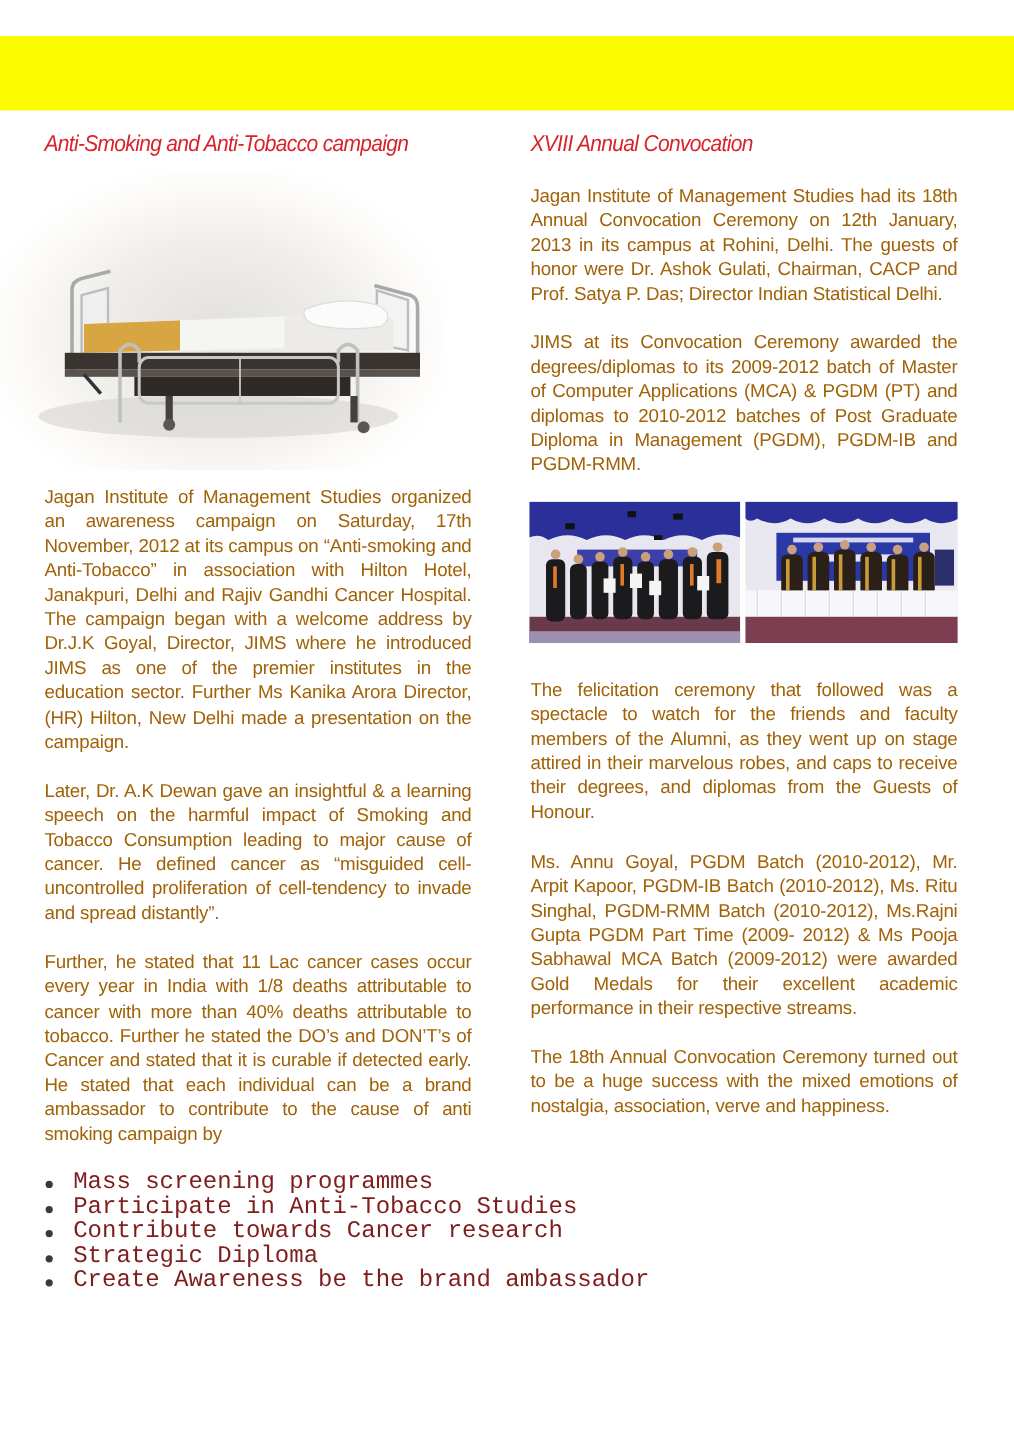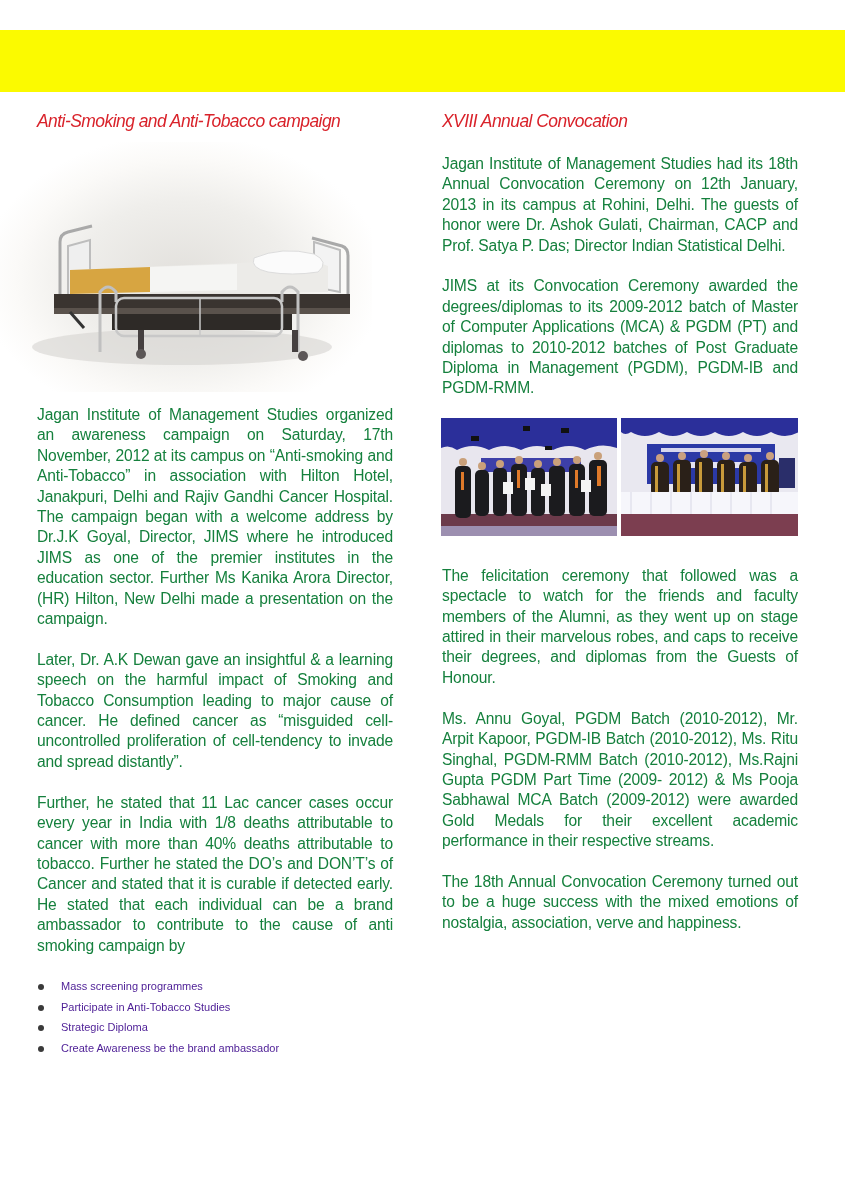--- a/index.html
+++ b/index.html
@@ -12,30 +12,30 @@
   .col-left { left: 37px; }
   .col-right { left: 442px; }
   .heading {
     font-family: "Liberation Sans", sans-serif; font-style: italic; font-weight: normal;
     color: #d9222a; font-size: 19px; margin: 0; letter-spacing: -0.6px;
     transform: scaleX(0.92); transform-origin: left center; white-space: nowrap;
     height: 26px; line-height: 26px;
   }
   .para {
     font-size: 15.6px; line-height: 20.4px; text-align: justify; margin: 0;
-    color: #15803d; letter-spacing: -0.15px;
+    color: #a16207; letter-spacing: -0.15px;
   }
   .para + .para { margin-top: 20.4px; }
   .bed-figure {
     position: relative; width: 380px; height: 250px; margin-left: -45px; margin-top: 8px;
     background: radial-gradient(ellipse at 50% 55%, #e2e0dc 0%, #efeeeb 40%, #fbfaf8 62%, #ffffff 75%);
   }
   .bed-figure svg { position: absolute; left: 0; top: 0; }
   .left-body { margin-top: 13px; }
-  .bullet-list { list-style: none; margin: 20.4px 0 0 0; padding: 0; font-size: 11px; line-height: 20.4px; color: #4c1d95; }
+  .bullet-list { list-style: none; margin: 20.4px 0 0 0; padding: 0; font-size: 20px; line-height: 20.4px; color: #7f1d1d; font-family: Liberation Mono, monospace; }
   .bullet-list li { position: relative; padding-left: 24px; white-space: nowrap; }
   .bullet-list li .dot {
     position: absolute; left: 1px; top: 8px; width: 6px; height: 6px; border-radius: 50%; background: #3a3a3a;
   }
   .right-body { margin-top: 20px; }
   .photos { display: flex; gap: 4px; margin: 19px 0 30px -1px; height: 118px; }
   .photo { position: relative; height: 118px; overflow: hidden; }
   .photo-1 { width: 176px; }
   .photo-2 { width: 178px; }
   .photo svg { display: block; }
@@ -84,20 +84,21 @@
   </div>
 
   <div class="left-body">
     <p class="para">Jagan Institute of Management Studies organized an awareness campaign on Saturday, 17th November, 2012 at its campus on “Anti-smoking and Anti-Tobacco” in association with Hilton Hotel, Janakpuri, Delhi and Rajiv Gandhi Cancer Hospital. The campaign began with a welcome address by Dr.J.K Goyal, Director, JIMS where he introduced JIMS as one of the premier institutes in the education sector. Further Ms Kanika Arora Director, (HR) Hilton, New Delhi made a presentation on the campaign.</p>
     <p class="para">Later, Dr. A.K Dewan gave an insightful &amp; a learning speech on the harmful impact of Smoking and Tobacco Consumption leading to major cause of cancer. He defined cancer as “misguided cell-uncontrolled proliferation of cell-tendency to invade and spread distantly”.</p>
     <p class="para">Further, he stated that 11 Lac cancer cases occur every year in India with 1/8 deaths attributable to cancer with more than 40% deaths attributable to tobacco. Further he stated the DO’s and DON’T’s of Cancer and stated that it is curable if detected early. He stated that each individual can be a brand ambassador to contribute to the cause of anti smoking campaign by</p>
 
     <ul class="bullet-list">
       <li><span class="dot"></span><span>Mass screening programmes</span></li>
       <li><span class="dot"></span><span>Participate in Anti-Tobacco Studies</span></li>
+      <li><span class="dot"></span><span>Contribute towards Cancer research</span></li>
       <li><span class="dot"></span><span>Strategic Diploma</span></li>
       <li><span class="dot"></span><span>Create Awareness be the brand ambassador</span></li>
     </ul>
   </div>
 </div>
 
 <div class="col col-right">
   <h2 class="heading">XVIII Annual Convocation</h2>
 
   <div class="right-body">

